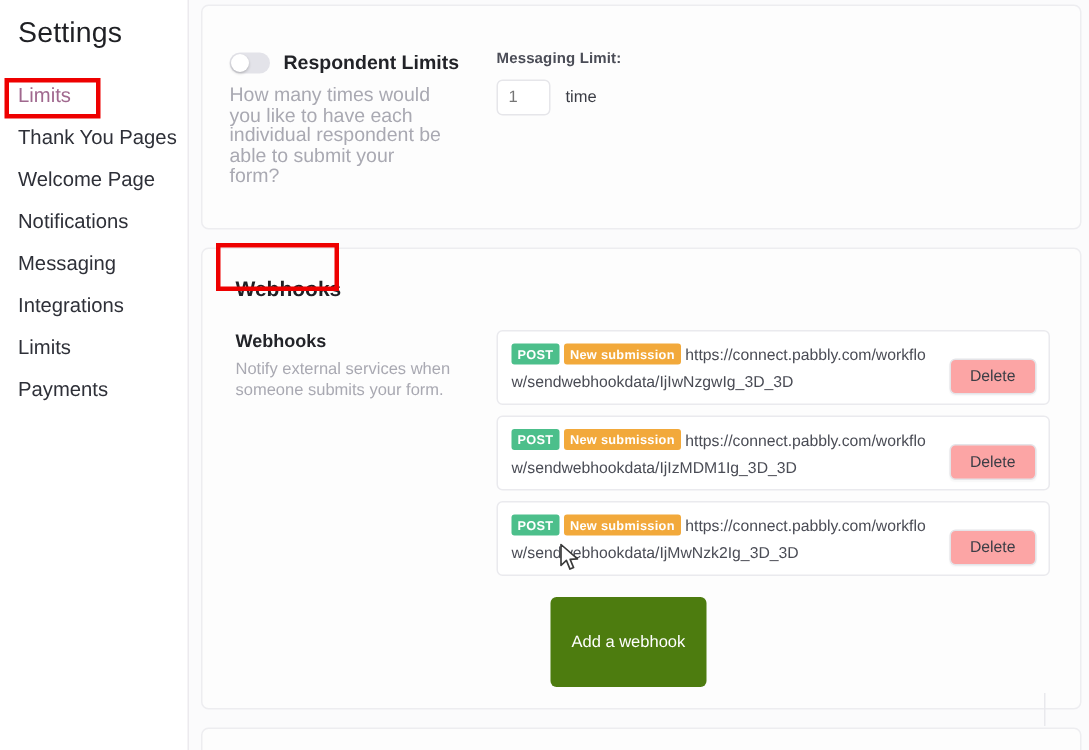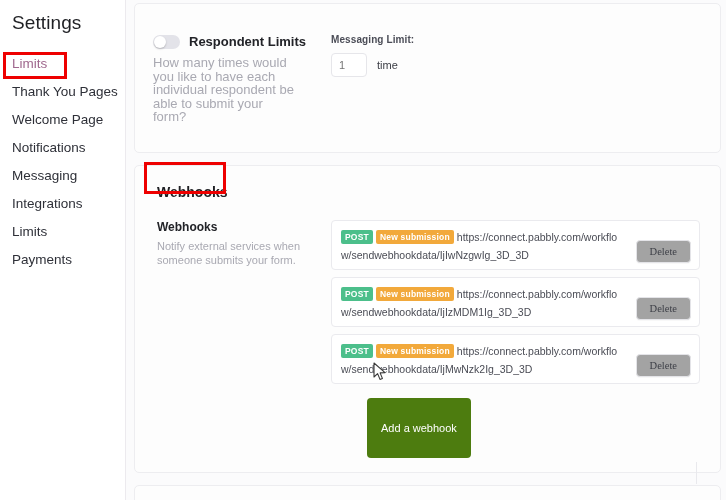--- a/index.html
+++ b/index.html
@@ -178,26 +178,26 @@
   .wh-url {
     font-size: 10.5px;
     color: #4a4c55;
     word-break: break-all;
     line-height: 13.5px;
   }
   .btn-delete {
     flex: 0 0 auto;
     font-size: 10.5px;
     color: #3c3e46;
-    background: #a3a3a3;
+    background: #fca5a5;
     border: 1px solid #e4e4e8;
     border-radius: 4px;
     padding: 5px 13px;
     cursor: pointer;
-    font-family: Liberation Serif, serif;
+    font-family: Liberation Sans, sans-serif;
     box-shadow: 0 1px 1px rgba(0,0,0,.03);
   }
   .btn-add {
     margin-top: 7px;
     display: inline-block;
     position: relative;
     background: #4d7c0f;
     color: #ffffff;
     font-size: 11px;
     border: none;

